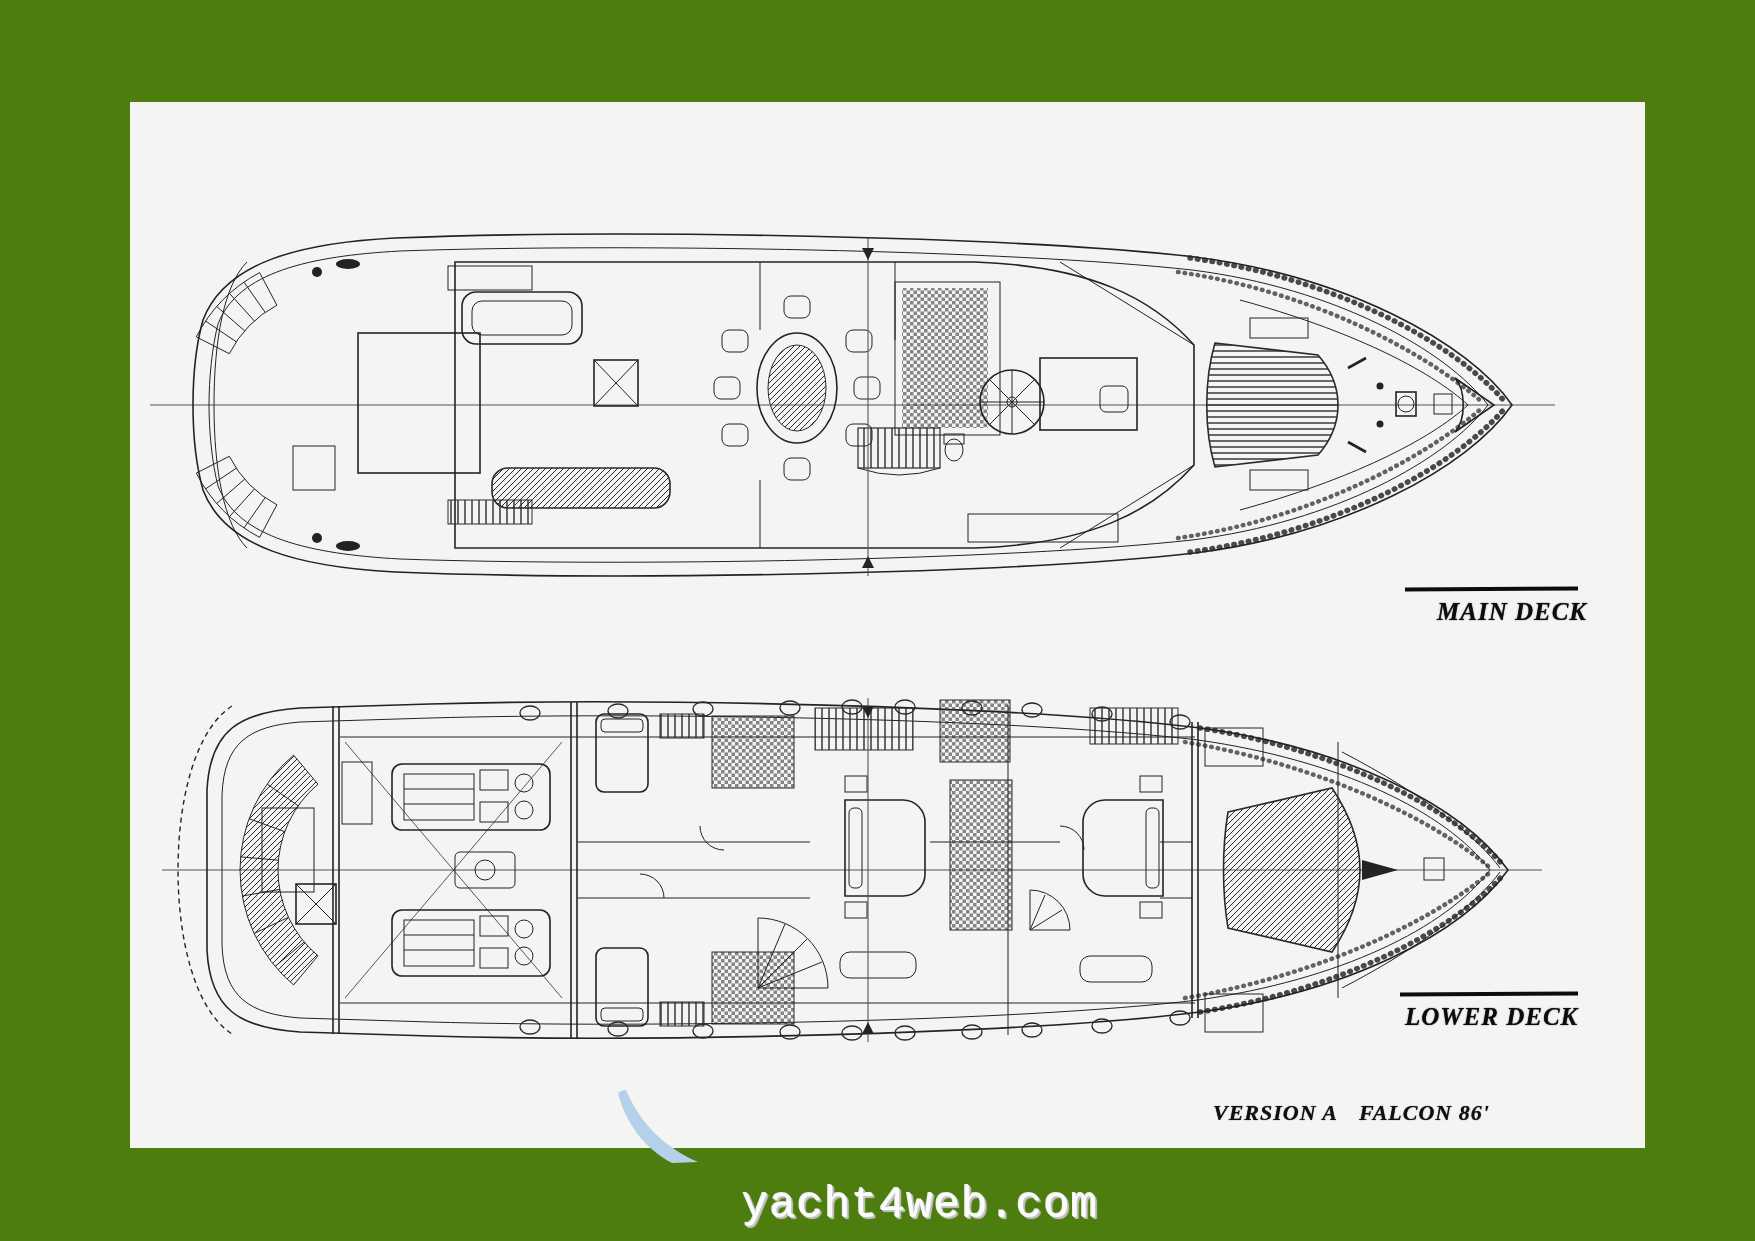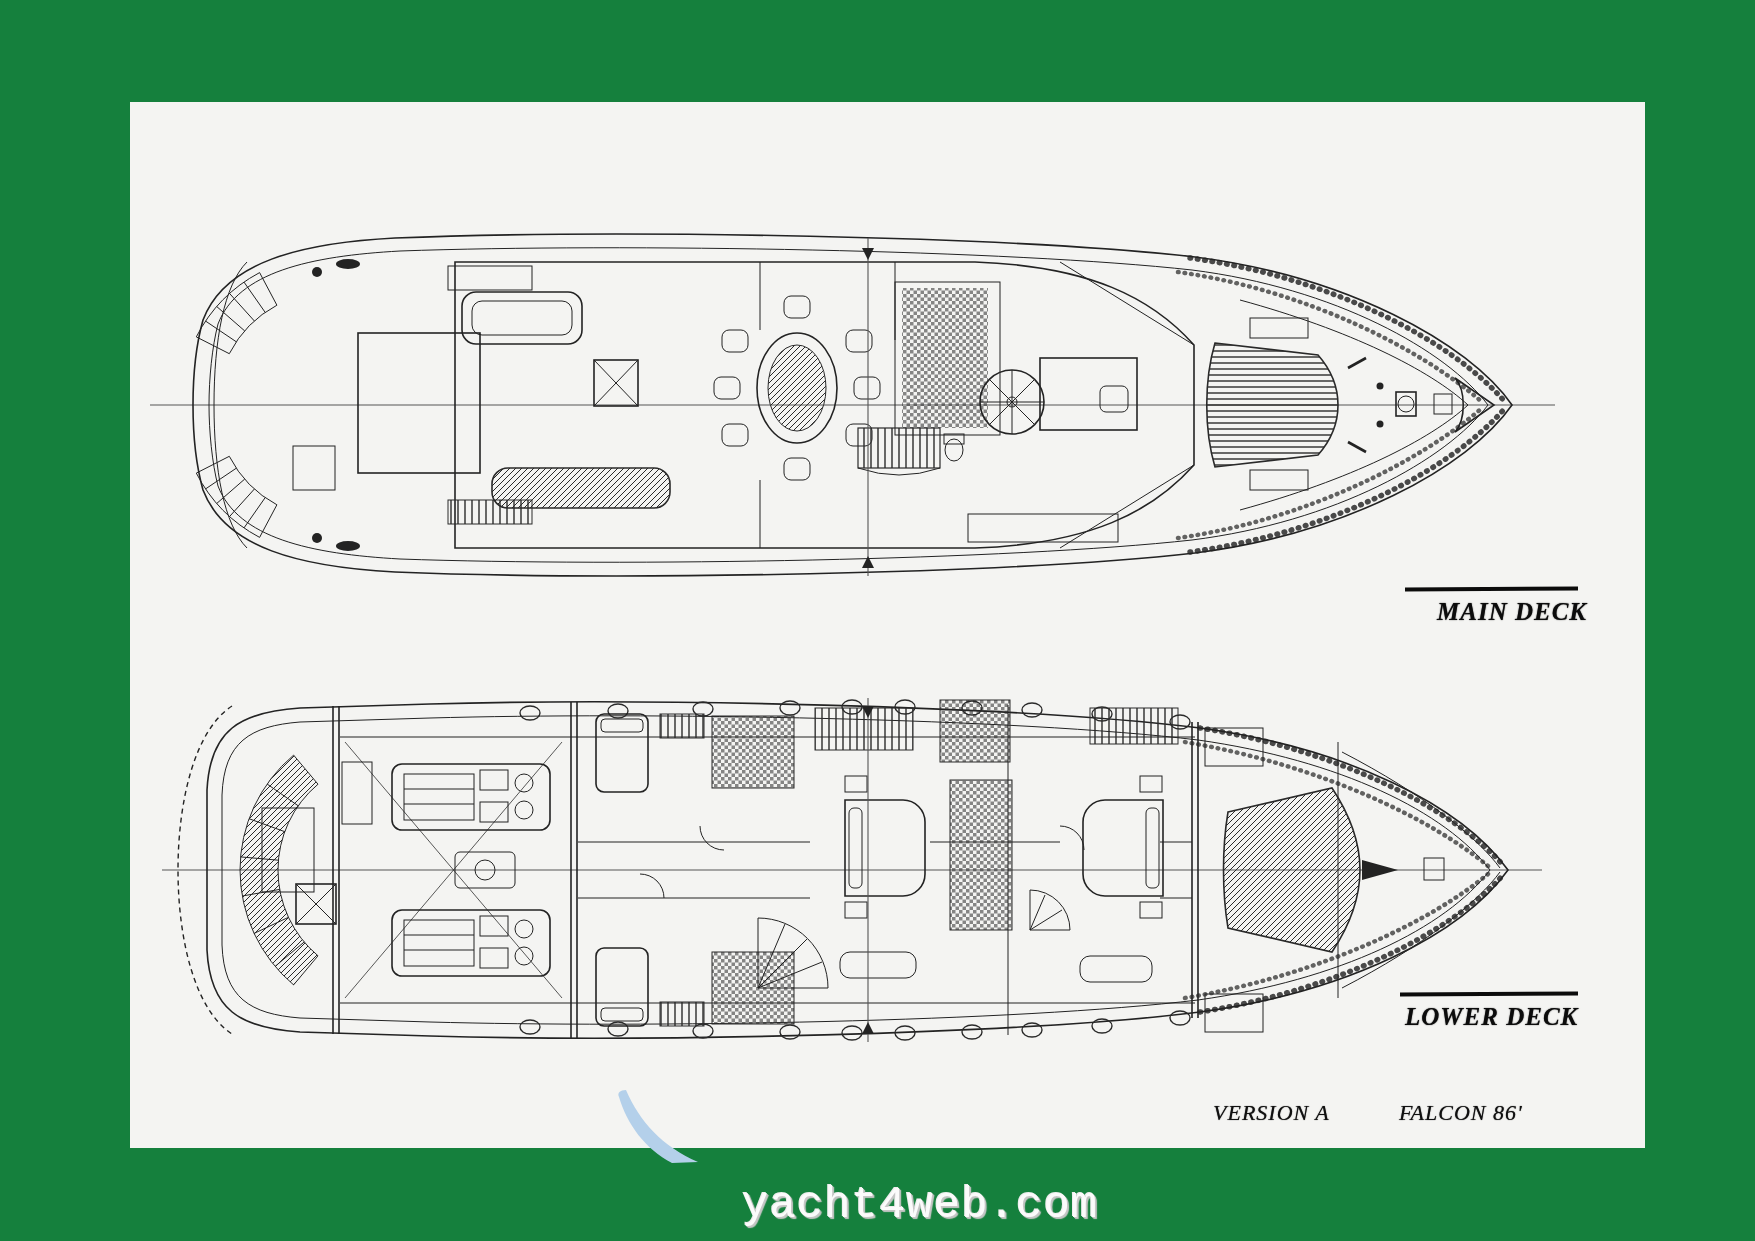--- a/index.html
+++ b/index.html
@@ -2,42 +2,42 @@
 <html style="--ink: #232323; --paper: #f4f4f2; --blue: #b4d0ea; --watermark: #fbfbfb; --watermark-shadow: #c6c6c6;"><head>
 <meta charset="utf-8">
 <style>
   :root{
     --ink:#232323; --paper:#f4f4f2; --blue:#b4d0ea;
     --watermark:#fbfbfb; --watermark-shadow:#c6c6c6;
   }
   *{margin:0;padding:0;box-sizing:border-box;}
   html,body{width:1755px;height:1241px;background:#ffffff;overflow:hidden;
     font-family:"Liberation Serif", serif;}
-  .page{position:absolute;inset:0;width:1755px;height:1241px;background:#15803d;}
+  .page{position:absolute;inset:0;width:1755px;height:1241px;background:#4d7c0f;}
   .scan{position:absolute;left:130px;top:102px;width:1515px;height:1046px;
     background:var(--paper);}
   svg.plans{position:absolute;left:0;top:0;width:1755px;height:1241px;}
 
   
   .ln{fill:none;stroke:var(--ink);stroke-width:1.6;}
   .thin{fill:none;stroke:var(--ink);stroke-width:1;}
   .faint{fill:none;stroke:#555;stroke-width:1.1;}
   .thick{fill:none;stroke:var(--ink);stroke-width:2.6;}
   .rope{fill:none;stroke:var(--ink);stroke-width:5.5;stroke-dasharray:0.6 6.8;
     stroke-linecap:round;opacity:.82;}
   .rope2{fill:none;stroke:var(--ink);stroke-width:4.5;stroke-dasharray:0.6 6;
     stroke-linecap:round;opacity:.7;}
   .dash{fill:none;stroke:var(--ink);stroke-width:1.4;stroke-dasharray:5 4;}
   .fillink{fill:var(--ink);stroke:none;}
 
   .deck-label{position:absolute;font-style:italic;font-weight:900;
     font-size:25px;letter-spacing:1px;color:#0c0c0c;white-space:nowrap;
     text-shadow:0 0 1.2px rgba(10,10,10,.85);}
   .label-rule{position:absolute;height:4px;background:#0c0c0c;}
-  .footer-label{position:absolute;font-style:italic;font-weight:400;
+  .footer-label{position:absolute;font-style:italic;font-weight:700;
     font-size:22px;letter-spacing:1px;color:#101010;white-space:nowrap;
     text-shadow:0 0 1px rgba(10,10,10,.8);text-align:center;}
   .watermark{position:absolute;left:742px;top:1180px;width:280px;
     font-family:Liberation Mono, monospace;font-size:44px;font-weight:400;
     letter-spacing:1px;color:var(--watermark);white-space:nowrap;
     text-shadow:1px 1px 0 var(--watermark-shadow),2px 2px 1px var(--watermark-shadow),
       -1px -1px 0 #eeeeee;}
 </style>
 </head>
 <body>
@@ -329,16 +329,16 @@
     <path d="M626,1090 C640,1122 662,1146 698,1162 L672,1163 C645,1149 627,1124 619,1097 C617,1093 620,1090 626,1090 Z" fill="var(--blue)"></path>
   </svg>
 
   <div class="label-rule" style="left:1405px;top:587px;width:173px;transform:rotate(-0.4deg);"></div>
   <div class="deck-label" style="left:1437px;top:598px;">MAIN DECK</div>
 
   <div class="label-rule" style="left:1400px;top:992px;width:178px;transform:rotate(-0.4deg);"></div>
   <div class="deck-label" style="left:1405px;top:1003px;">LOWER DECK</div>
 
   <div class="footer-label" style="left:1213px;top:1100px;">VERSION A</div>
-  <div class="footer-label" style="left:1399px;top:1100px;">FALCON 86'</div>
+  <div class="footer-label" style="left:1359px;top:1100px;">FALCON 86'</div>
 
   <div class="watermark">yacht4web.com</div>
 </div>
 
 </body></html>

